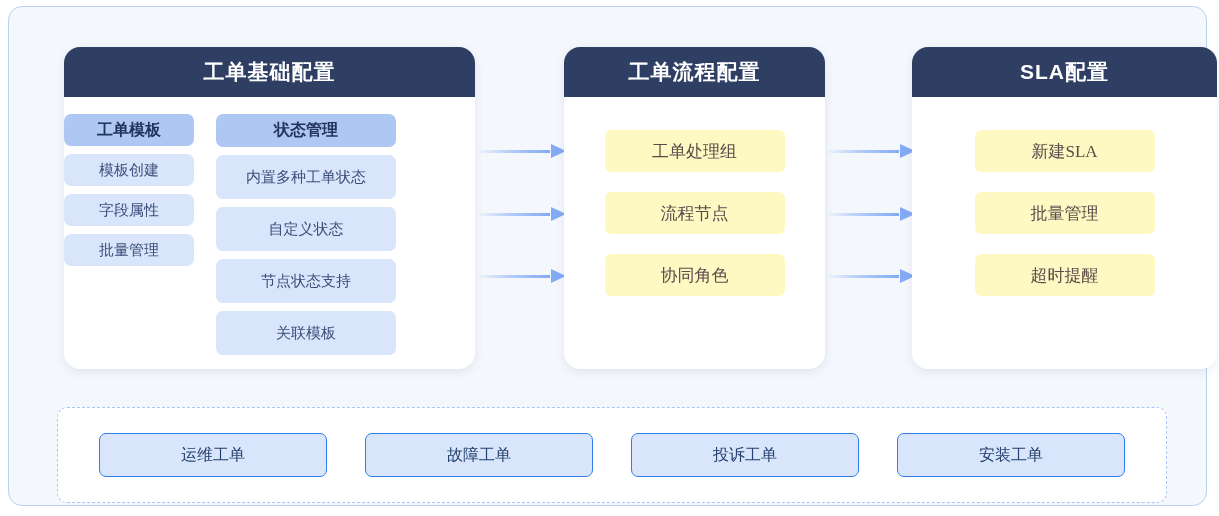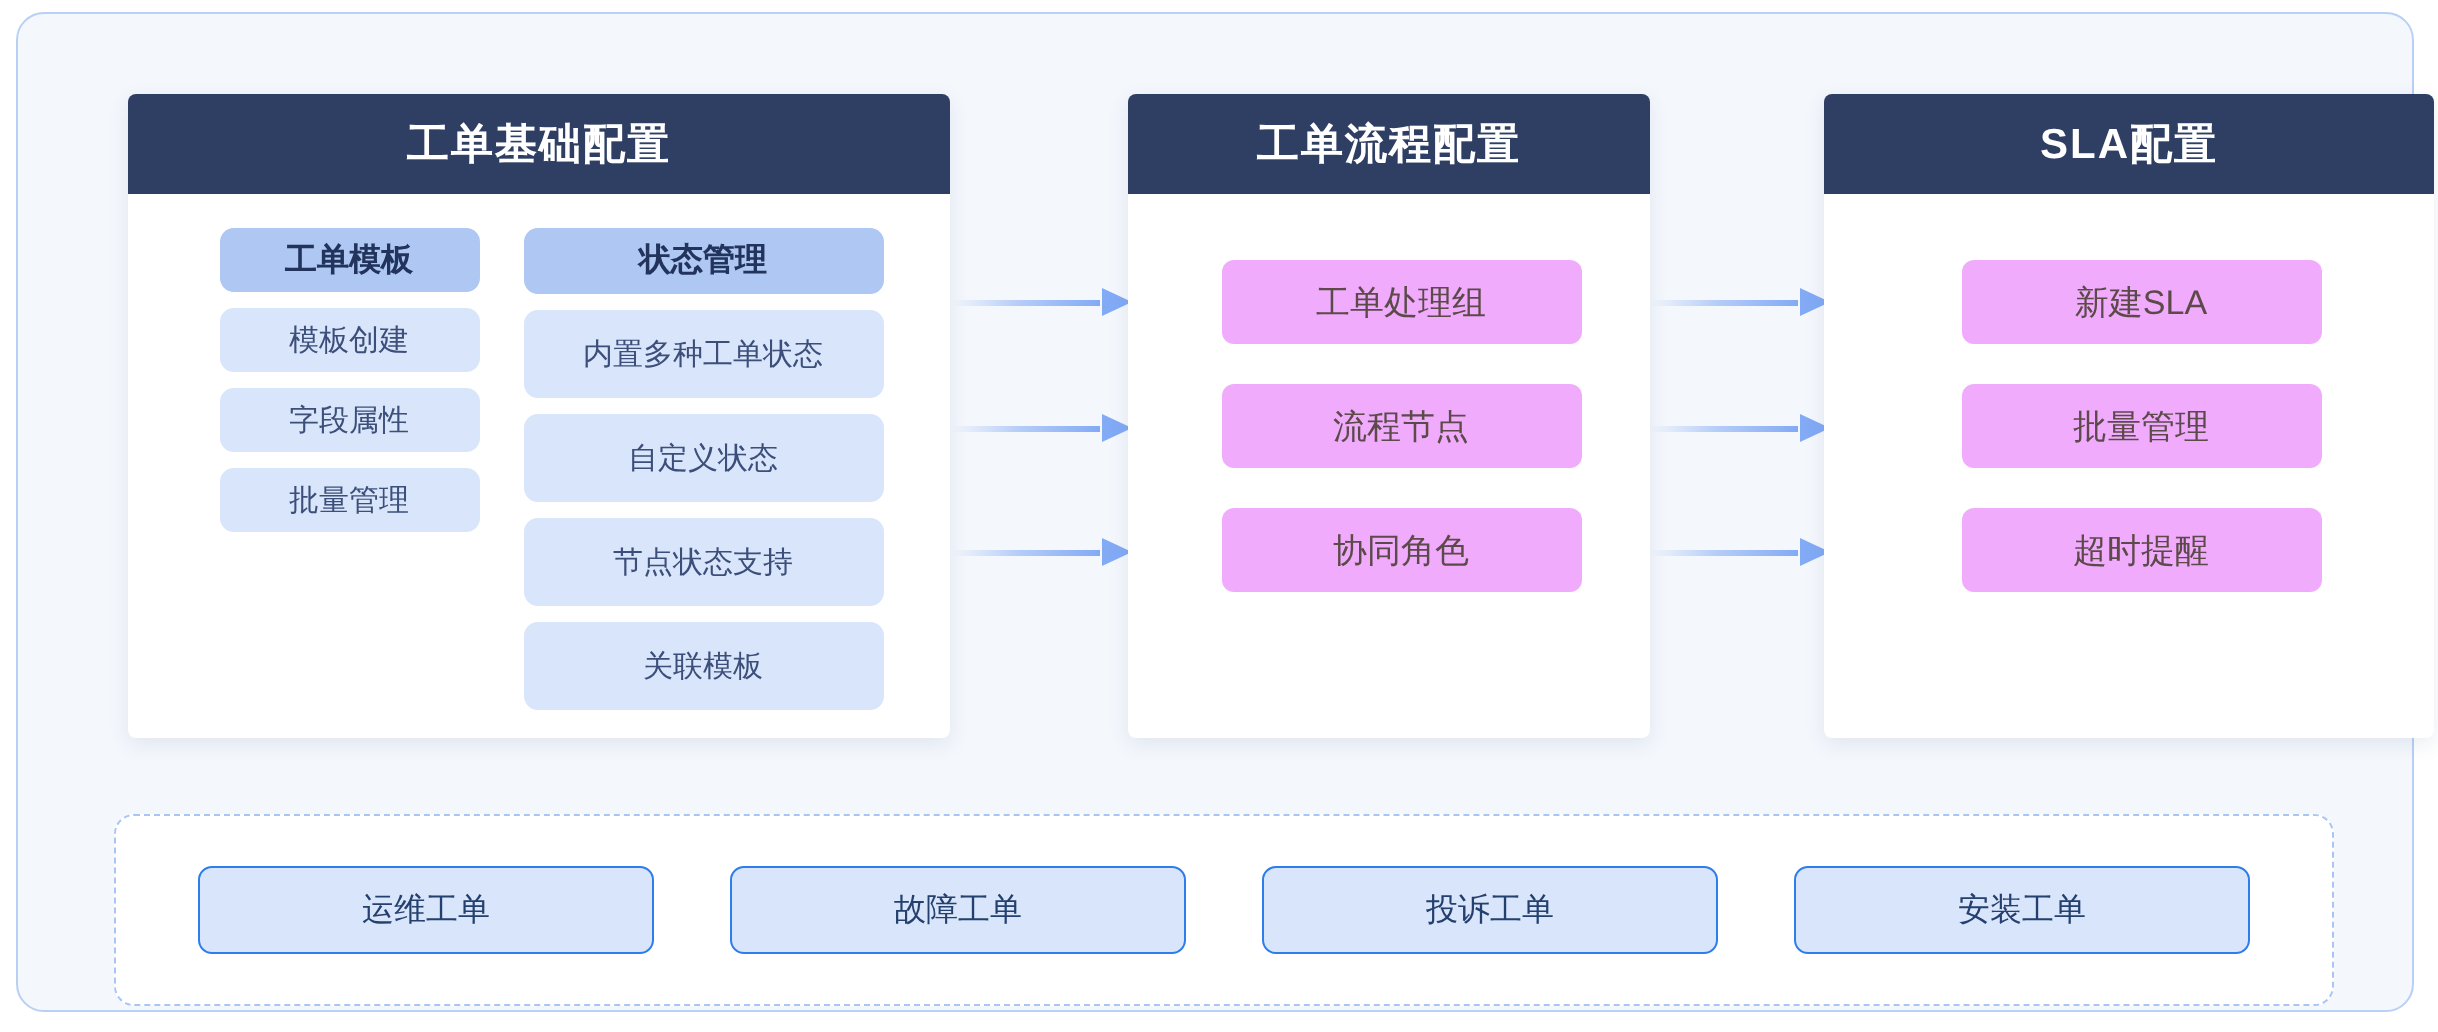--- a/index.html
+++ b/index.html
@@ -18,35 +18,35 @@
     border-radius:14px;
   }
 
   
   .cards{
     position:absolute;left:47px;top:40px;width:1111px;height:330px;
   }
   .card{
     position:absolute;top:0;
     background:#ffffff;
-    border-radius:4px;
+    border-radius:16px;
     box-shadow:0 3px 10px rgba(60,80,130,.10);
     overflow:hidden;
     box-sizing:border-box;
   }
   .card-head{
     height:50px;
     background:#2e3f63;
     color:#ffffff;
     display:flex;align-items:center;justify-content:center;
     font-size:21px;font-weight:bold;letter-spacing:1px;
   }
   .card-body{
-    padding:14px 0 0 12px;
-    display:flex;justify-content:center;
+    padding:14px 0 0 0;
+    display:flex;
     box-sizing:border-box;
   }
 
   
   #card-basic{left:8px;width:411px;height:322px;}
   #card-basic .card-body{gap:22px;align-items:flex-start;padding-top:17px;}
   .subcol{display:flex;flex-direction:column;gap:8px;}
   .subcol.narrow{width:130px;}
   .subcol.wide{width:180px;}
 
@@ -73,24 +73,25 @@
   .subcol.wide .pill.head{height:33px;}
 
   
   #card-flow{left:508px;width:261px;height:322px;}
   #card-sla{left:856px;width:305px;height:322px;}
   #card-flow .card-body,#card-sla .card-body{
     flex-direction:column;gap:20px;align-items:center;padding-top:33px;
   }
   .pill.pink{
     width:180px;height:42px;
-    background:#f0abfc;
+    background:#fef9c3;
     color:#5c4a4a;
     border-radius:6px;
     font-size:17px;
+    font-family:Liberation Serif, serif;
   }
 
   
   .arrow-group{position:absolute;top:0;width:92px;height:330px;}
   #arrows-left{left:420px;}
   #arrows-right{left:769px;}
   .arrow{
     position:absolute;left:0;width:92px;height:14px;
   }
   .arrow .shaft{

